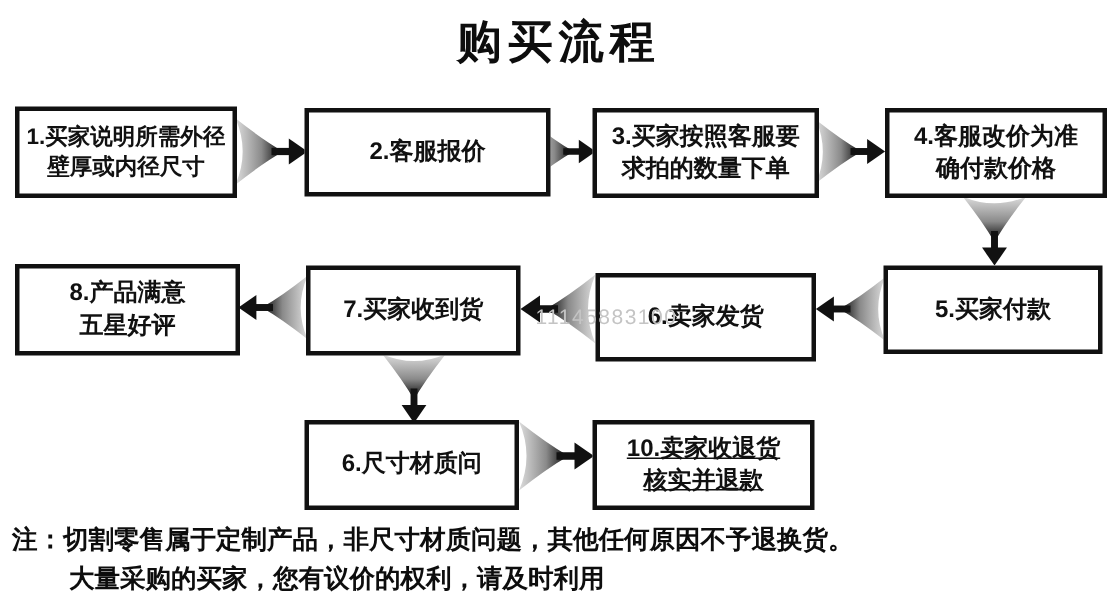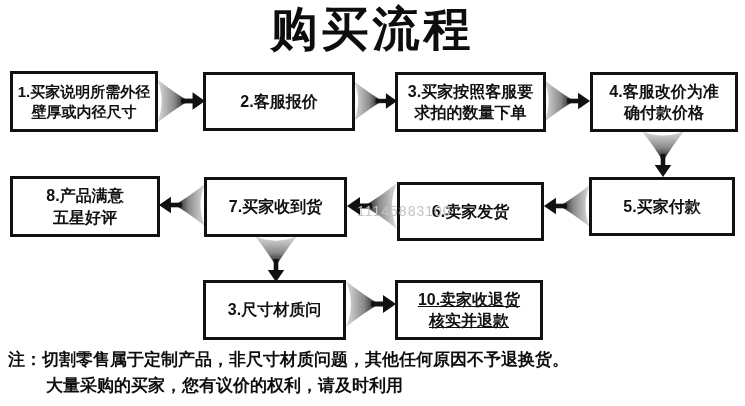--- a/index.html
+++ b/index.html
@@ -2,31 +2,31 @@
 <html><head>
 <meta charset="utf-8">
 <style>
   html,body{margin:0;padding:0;background:#ffffff;}
   .canvas{
     position:relative;width:745px;height:406px;background:#ffffff;overflow:hidden;
     font-family:"Liberation Sans","DejaVu Sans",sans-serif;color:#111;
   }
   .title{
     position:absolute;left:0;top:0;width:745px;text-align:center;
-    font-size:47px;font-weight:bold;letter-spacing:4px;margin:0;line-height:58px;color:#0d0d0d;
+    font-size:30px;font-weight:bold;letter-spacing:4px;margin:0;line-height:58px;color:#0d0d0d;
   }
   .box{
     position:absolute;box-sizing:border-box;border:3px solid #111;background:#fff;
     display:flex;flex-direction:column;align-items:center;justify-content:center;
     font-weight:bold;font-size:16px;line-height:1.32;text-align:center;z-index:2;
   }
   .box span{white-space:nowrap;}
   .box.small{font-size:15px;}
   .b1{left:10px;top:71px;width:148px;height:61px;}
-  .b2{left:203px;top:72px;width:152px;height:59px;}
+  .b2{left:203px;top:72px;width:164px;height:59px;}
   .b3{left:395px;top:72px;width:151px;height:60px;}
   .b4{left:590px;top:72px;width:148px;height:60px;}
   .b5{left:589px;top:177px;width:146px;height:59px;}
   .b6{left:397px;top:182px;width:147px;height:59px;}
   .b7{left:204px;top:177px;width:143px;height:60px;}
   .b8{left:10px;top:176px;width:150px;height:61px;}
   .b9{left:203px;top:280px;width:143px;height:60px;}
   .b10{left:395px;top:280px;width:148px;height:60px;text-decoration:underline;}
   .arrow{position:absolute;z-index:1;}
   .ar1{left:156px;top:77px;width:50px;height:48px;}
@@ -132,21 +132,21 @@
     <span>五星好评</span>
   </div>
 
   <svg class="arrow ar8" viewBox="0 0 52 48">
     <path d="M1,1 Q11,24 1,47 Q20,32 34,24 Q20,16 1,1 Z" fill="url(#wedgeGrad)"></path>
     <rect x="26" y="21.5" width="14" height="5" fill="#111"></rect>
     <path d="M38,15 L51,24 L38,33 Z" fill="#111"></path>
   </svg>
 
   <div class="box b9">
-    <span>3.尺寸材质问</span>
+    <span>6.尺寸材质问</span>
   </div>
   <svg class="arrow ar9" viewBox="0 0 52 48">
     <path d="M1,1 Q11,24 1,47 Q20,32 34,24 Q20,16 1,1 Z" fill="url(#wedgeGrad)"></path>
     <rect x="26" y="21.5" width="14" height="5" fill="#111"></rect>
     <path d="M38,15 L51,24 L38,33 Z" fill="#111"></path>
   </svg>
   <div class="box b10">
     <span>10.卖家收退货</span>
     <span>核实并退款</span>
   </div>

